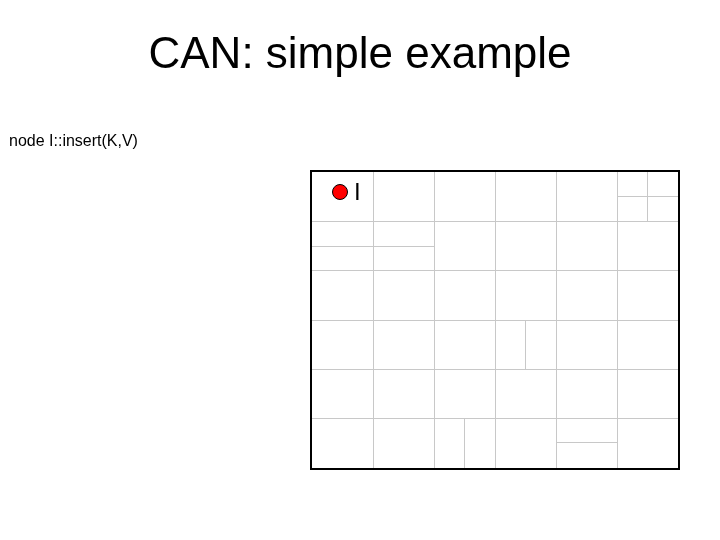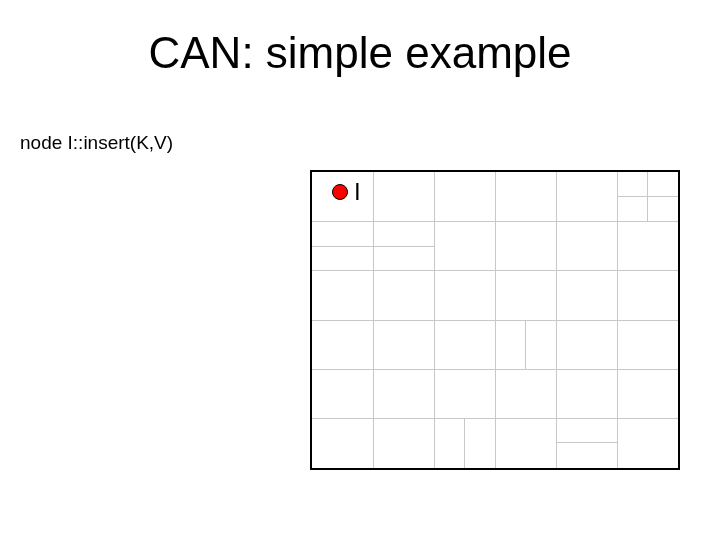--- a/index.html
+++ b/index.html
@@ -22,22 +22,22 @@
     top: 28px;
     left: 0;
     width: 720px;
     text-align: center;
     font-size: 44px;
     font-weight: normal;
   }
   .caption {
     position: absolute;
     top: 132px;
-    left: 20px;
-    font-size: 19px;
+    left: 9px;
+    font-size: 16px;
     font-family: "Comic Sans MS", "Comic Sans", cursive, sans-serif;
   }
   .grid {
     position: absolute;
     top: 170px;
     left: 310px;
     width: 370px;
     height: 300px;
     border: 2px solid #000;
     box-sizing: border-box;

